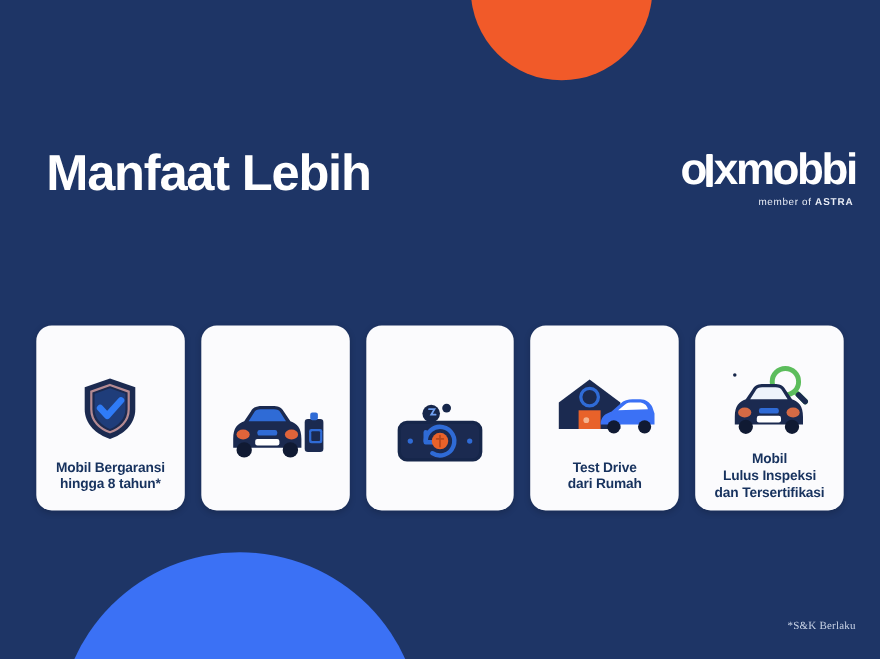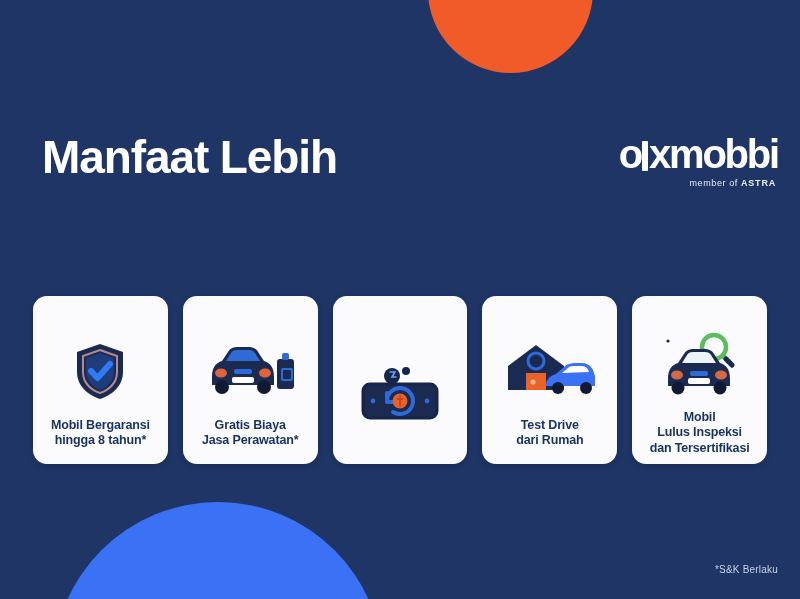--- a/index.html
+++ b/index.html
@@ -96,20 +96,21 @@
     padding:0 6px;
   }
 
   
   .footnote{
     position:absolute;right:22px;bottom:24px;
     color:#c9d3e6;
     font-size:10px;
     letter-spacing:.2px;
     z-index:5;
+    font-family:Liberation Serif, serif;
   }
 </style>
 </head>
 <body>
 
 <div class="stage">
 
   <div class="deco deco-orange"></div>
   <div class="deco deco-blue"></div>
 
@@ -151,24 +152,20 @@
           <ellipse cx="61" cy="30" rx="6" ry="4.5" fill="#e0643a"></ellipse>
           <circle cx="18" cy="44" r="7" fill="#101a33"></circle>
           <circle cx="60" cy="44" r="7" fill="#101a33"></circle>
 
           <rect x="73" y="16" width="17" height="30" rx="3" fill="#1b2a50"></rect>
           <rect x="78" y="10" width="7" height="7" rx="2" fill="#2f6bd6"></rect>
           <rect x="77" y="25" width="12" height="13" rx="2" fill="#2f6bd6"></rect>
           <rect x="79" y="27" width="8" height="9" rx="1" fill="#1b2a50"></rect>
         </svg>
       </div>
-      <div class="card-label">
-        <span>Gratis Biaya</span><br>
-        <span>Jasa Perawatan*</span>
-      </div>
     </div>
 
     <div class="card">
       <div class="icon-box">
         <svg width="92" height="62" viewBox="0 0 92 62" aria-hidden="true">
 
           <circle cx="52" cy="9" r="4" fill="#16264a"></circle>
           <circle cx="38" cy="14" r="8" fill="#16264a"></circle>
           <path d="M36 10 h5 l-3 5 h4" fill="none" stroke="#6f9ff0" stroke-width="1.6" stroke-linecap="round"></path>
 

